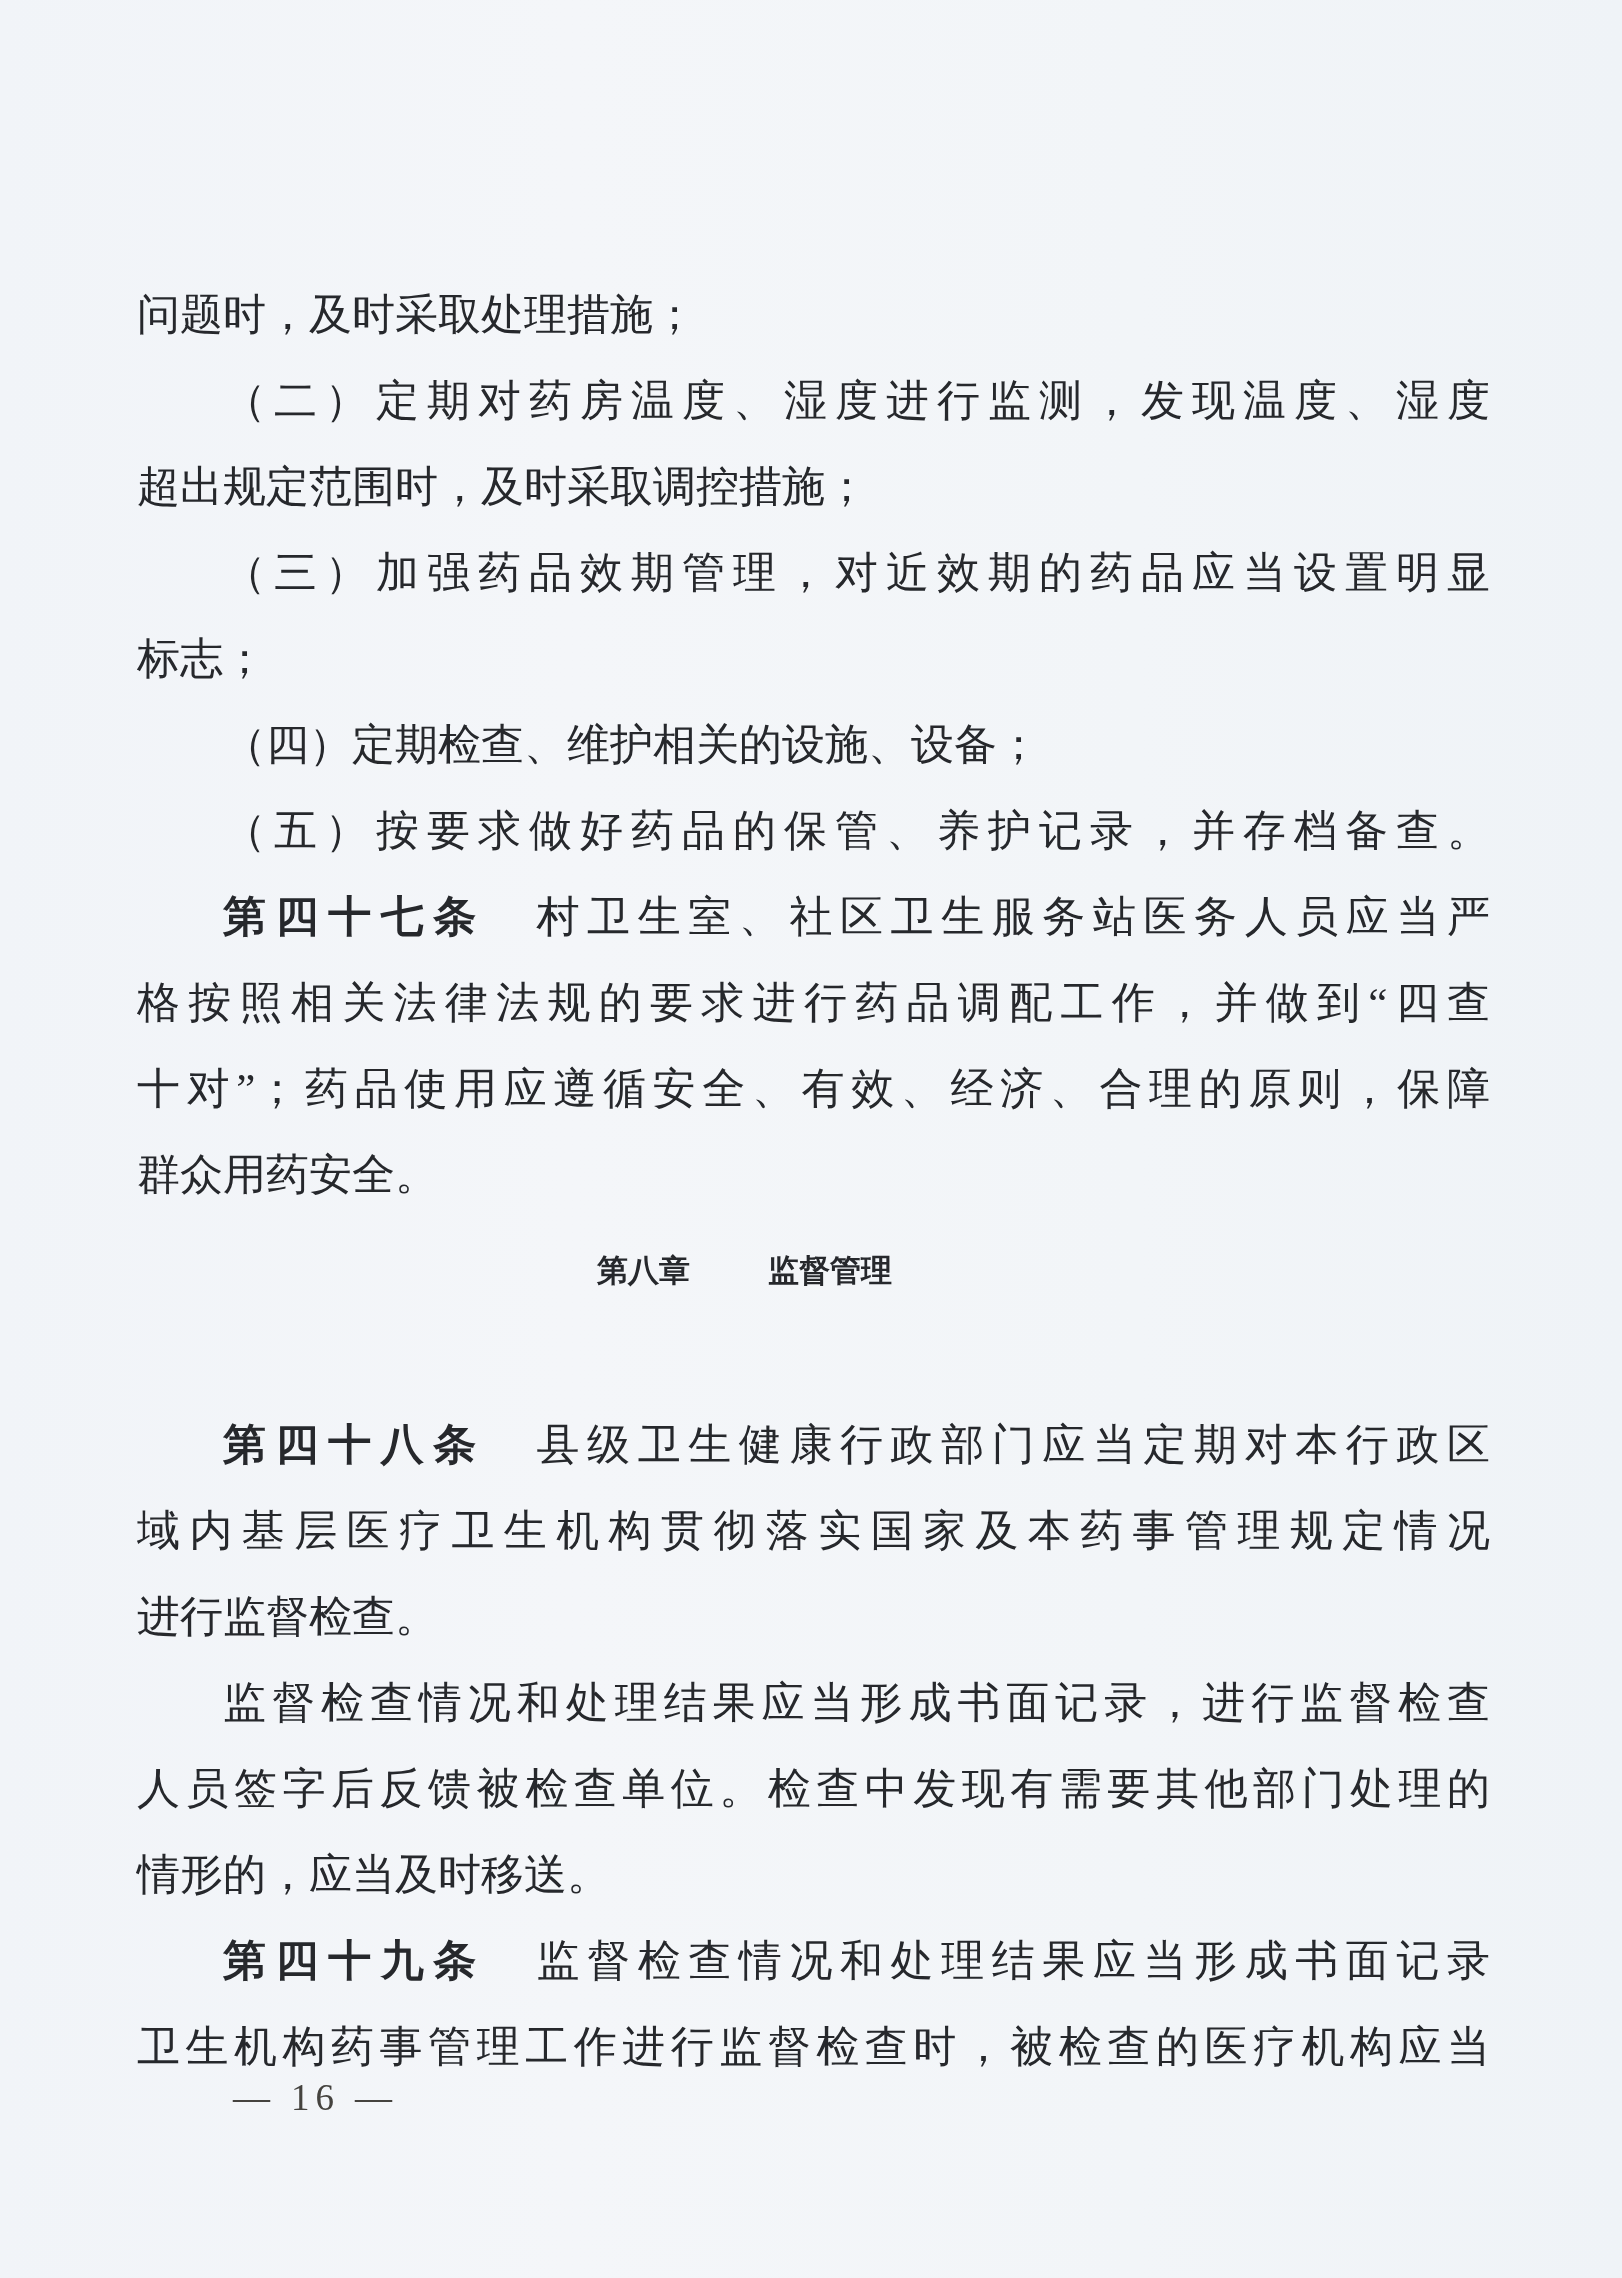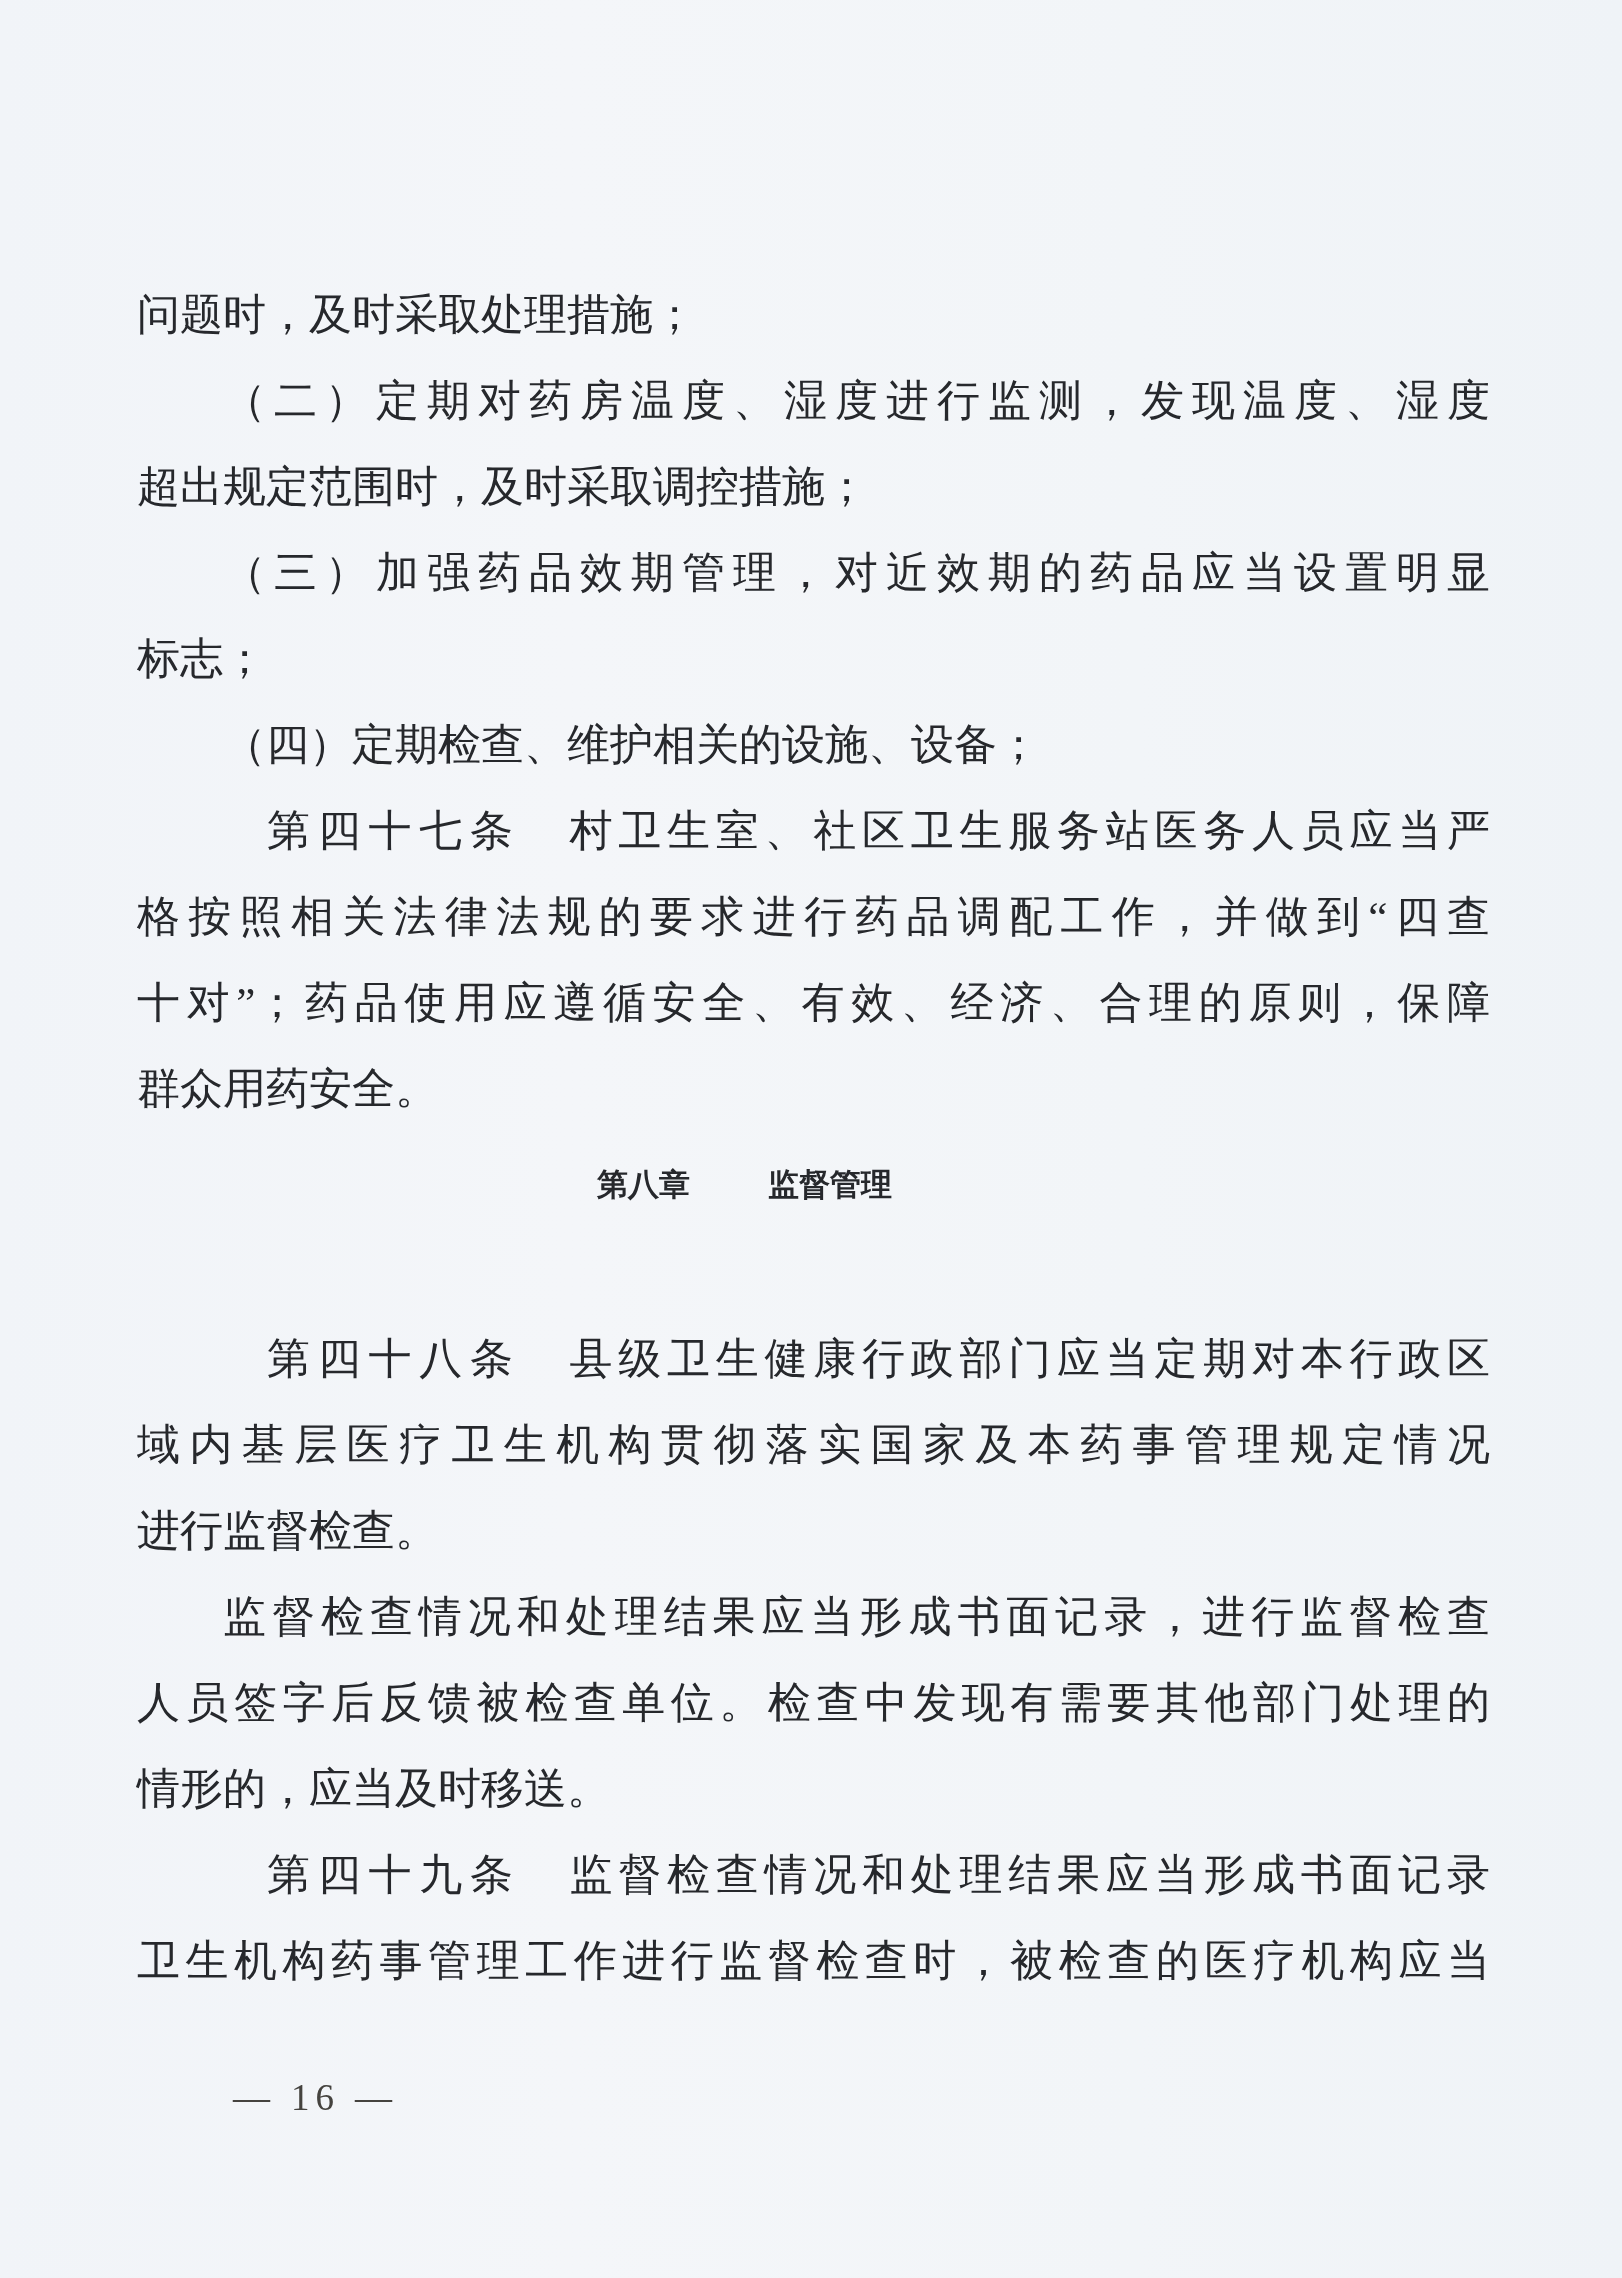--- a/index.html
+++ b/index.html
@@ -32,23 +32,22 @@
   }
   .line.indent {
     padding-left: 86px;
   }
   .line.fill {
     white-space: normal;
     text-align: justify;
     text-align-last: justify;
   }
   .article-no {
-    font-weight: normal;
+    font-weight: bold;
     letter-spacing: 2px;
-    margin-left: 44px;
   }
   .chapter-heading {
     height: 86px;
     line-height: 86px;
     margin-top: 9.8px;
     margin-bottom: 88px;
     font-size: 31px;
     font-weight: bold;
     text-align: center;
     transform: translateX(-69px);
@@ -69,20 +68,21 @@
 <body>
 
 <div class="page">
   <div class="text-block" id="body-lines">
       <div class="line"><span>问题时，及时采取处理措施；</span></div>
       <div class="line indent fill"><span>（二）定期对药房温度、湿度进行监测，发现温度、湿度</span></div>
       <div class="line"><span>超出规定范围时，及时采取调控措施；</span></div>
       <div class="line indent fill"><span>（三）加强药品效期管理，对近效期的药品应当设置明显</span></div>
       <div class="line"><span>标志；</span></div>
       <div class="line indent"><span>（四）定期检查、维护相关的设施、设备；</span></div>
+      <div class="line indent fill"><span>（五）按要求做好药品的保管、养护记录，并存档备查。</span></div>
       <div class="line indent fill"><span class="article-no">第四十七条</span><span>　村卫生室、社区卫生服务站医务人员应当严</span></div>
       <div class="line fill"><span>格按照相关法律法规的要求进行药品调配工作，并做到“四查</span></div>
       <div class="line fill"><span>十对”；药品使用应遵循安全、有效、经济、合理的原则，保障</span></div>
       <div class="line"><span>群众用药安全。</span></div>
       <div class="chapter-heading"><span>第八章</span><span class="heading-title">监督管理</span></div>
       <div class="line indent fill"><span class="article-no">第四十八条</span><span>　县级卫生健康行政部门应当定期对本行政区</span></div>
       <div class="line fill"><span>域内基层医疗卫生机构贯彻落实国家及本药事管理规定情况</span></div>
       <div class="line"><span>进行监督检查。</span></div>
       <div class="line indent fill"><span>监督检查情况和处理结果应当形成书面记录，进行监督检查</span></div>
       <div class="line fill"><span>人员签字后反馈被检查单位。检查中发现有需要其他部门处理的</span></div>

